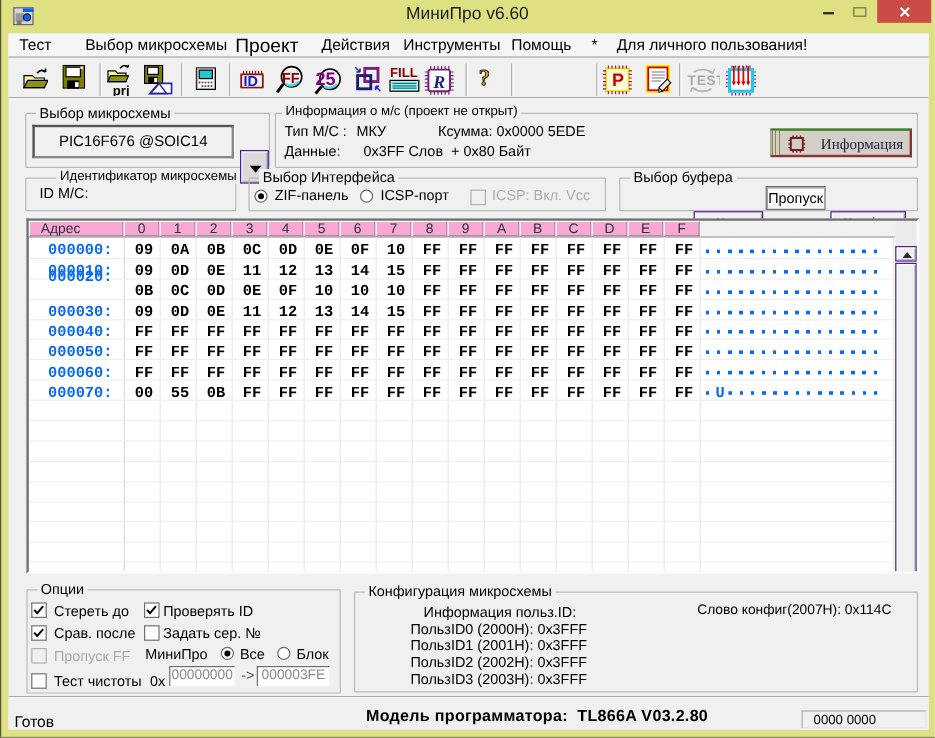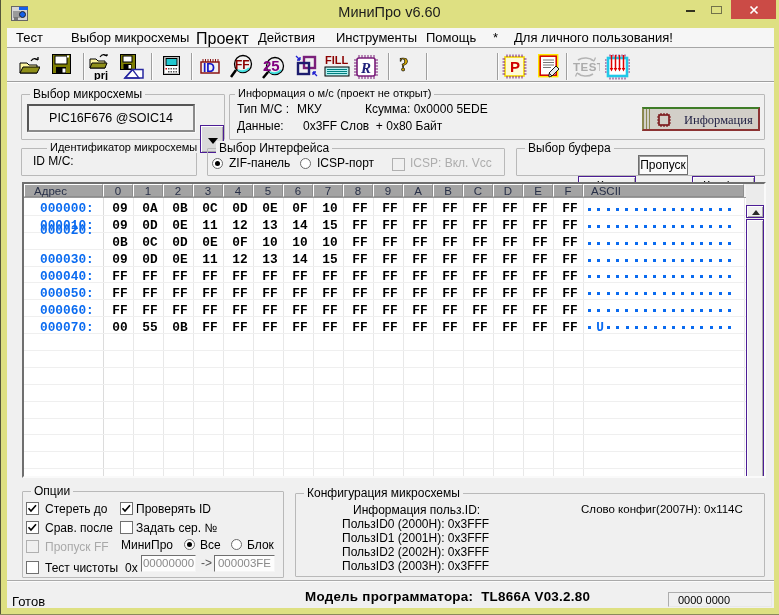--- a/index.html
+++ b/index.html
@@ -35,21 +35,21 @@
       <path d="M1.5 1.5 L8.5 8.5 M8.5 1.5 L1.5 8.5" stroke="#fff" stroke-width="1.7"></path>
     </svg>
 </div>
 
 <div class="abs" style="left:7px;top:28px;width:767px;height:580px;background:#f0f0f0"></div>
 
 <div class="abs" style="left:7px;top:28px;width:767px;height:20px;background:#f6f6f6;border-bottom:1px solid #a6a6a6"></div>
 <div class="txt" style="left:16px;top:30px;font-size:13px">Тест</div>
 <div class="txt" style="left:71px;top:30px;font-size:13px">Выбор микросхемы</div>
 <div class="txt" style="left:196px;top:30px;font-size:16px">Проект</div>
-<div class="txt" style="left:258px;top:30px;font-size:13px">Действия</div>
+<div class="txt" style="left:268px;top:30px;font-size:13px">Действия</div>
 <div class="txt" style="left:336px;top:30px;font-size:13px">Инструменты</div>
 <div class="txt" style="left:426px;top:30px;font-size:13px">Помощь</div>
 <div class="txt" style="left:493px;top:30px;font-size:13px">*</div>
 <div class="txt" style="left:514px;top:30px;font-size:13px">Для личного пользования!</div>
 
 <div class="abs" style="left:7px;top:49px;width:767px;height:33px;background:#f0f0f0"></div>
 <div class="abs" style="left:7px;top:81px;width:767px;height:1px;background:#9f9f9f"></div>
 <div class="abs" style="left:7px;top:82px;width:767px;height:1px;background:#fdfdfd"></div>
 <div style="position:absolute;left:83px;top:53px;width:1px;height:27px;background:#9f9f9f"></div>
 <div style="position:absolute;left:84px;top:53px;width:1px;height:27px;background:#fcfcfc"></div>
@@ -259,21 +259,20 @@
       <div class="hc" style="left:259px;width:30px">6</div>
       <div class="hc" style="left:289px;width:30px">7</div>
       <div class="hc" style="left:319px;width:30px">8</div>
       <div class="hc" style="left:349px;width:30px">9</div>
       <div class="hc" style="left:379px;width:30px">A</div>
       <div class="hc" style="left:409px;width:30px">B</div>
       <div class="hc" style="left:439px;width:30px">C</div>
       <div class="hc" style="left:469px;width:30px">D</div>
       <div class="hc" style="left:499px;width:30px">E</div>
       <div class="hc" style="left:529px;width:30px">F</div>
-    <div class="hc" style="left:559px;width:161px;text-align:left;padding-left:7px">ASCII</div>
     <div style="position:absolute;left:79px;top:14px;width:1px;height:278px;background:#dcdcdc"></div>
       <div style="position:absolute;left:109px;top:14px;width:1px;height:278px;background:#e8e8e8"></div>
       <div style="position:absolute;left:139px;top:14px;width:1px;height:278px;background:#e8e8e8"></div>
       <div style="position:absolute;left:169px;top:14px;width:1px;height:278px;background:#e8e8e8"></div>
       <div style="position:absolute;left:199px;top:14px;width:1px;height:278px;background:#e8e8e8"></div>
       <div style="position:absolute;left:229px;top:14px;width:1px;height:278px;background:#e8e8e8"></div>
       <div style="position:absolute;left:259px;top:14px;width:1px;height:278px;background:#e8e8e8"></div>
       <div style="position:absolute;left:289px;top:14px;width:1px;height:278px;background:#e8e8e8"></div>
       <div style="position:absolute;left:319px;top:14px;width:1px;height:278px;background:#e8e8e8"></div>
       <div style="position:absolute;left:349px;top:14px;width:1px;height:278px;background:#e8e8e8"></div>
@@ -513,18 +512,18 @@
 <div class="abs" style="left:7px;top:580px;width:767px;height:1px;background:#aaaaaa"></div>
 <div class="abs" style="left:7px;top:581px;width:767px;height:1px;background:#fbfbfb"></div>
 <div class="abs" style="left:7px;top:582px;width:767px;height:26px;background:#f0f0f0"></div>
 <div class="txt" style="left:12px;top:594px;font-size:13px">Готов</div>
 <div class="txt mono" style="left:305px;top:589px;font-size:13.4px;letter-spacing:0.25px">Модель программатора:&nbsp;&nbsp;TL866A V03.2.80</div>
 <div class="abs" style="left:668px;top:592px;width:104px;height:15px;border:1px solid;border-color:#adadad #e8e8e8 #e8e8e8 #adadad;background:#f0f0f0">
   <div class="txt" style="left:9px;top:1px;font-size:11px">0000 0000</div>
 </div>
 
 <style>
-.hc { position:absolute; top:0; height:13px; background:#a3a3a3; border-top:1px solid #fff; border-left:1px solid #fff; border-right:1px solid #8e8e8e; border-bottom:1px solid #8e8e8e; font-size:11.5px; color:#283048; text-align:center; line-height:12px; }
+.hc { position:absolute; top:0; height:13px; background:#f9a8d4; border-top:1px solid #fff; border-left:1px solid #fff; border-right:1px solid #8e8e8e; border-bottom:1px solid #8e8e8e; font-size:11.5px; color:#283048; text-align:center; line-height:12px; }
 .addr { position:absolute; left:16px; width:64px; font-family:"Liberation Mono",monospace; font-weight:bold; font-size:12.8px; color:#0a6bf0; line-height:17px; letter-spacing:0; }
 .dots { position:absolute; height:3px; background:repeating-linear-gradient(90deg,#0a6bf0 0 3px,rgba(0,0,0,0) 3px 9.33px); }
 .byte { position:absolute; width:30px; text-align:center; font-family:"Liberation Mono",monospace; font-weight:bold; font-size:12.8px; color:#000; line-height:17px; }
 .asc { position:absolute; font-family:"Liberation Mono",monospace; font-weight:bold; font-size:12.8px; color:#0a6bf0; line-height:17px; }
 </style>
 
 </body></html>

